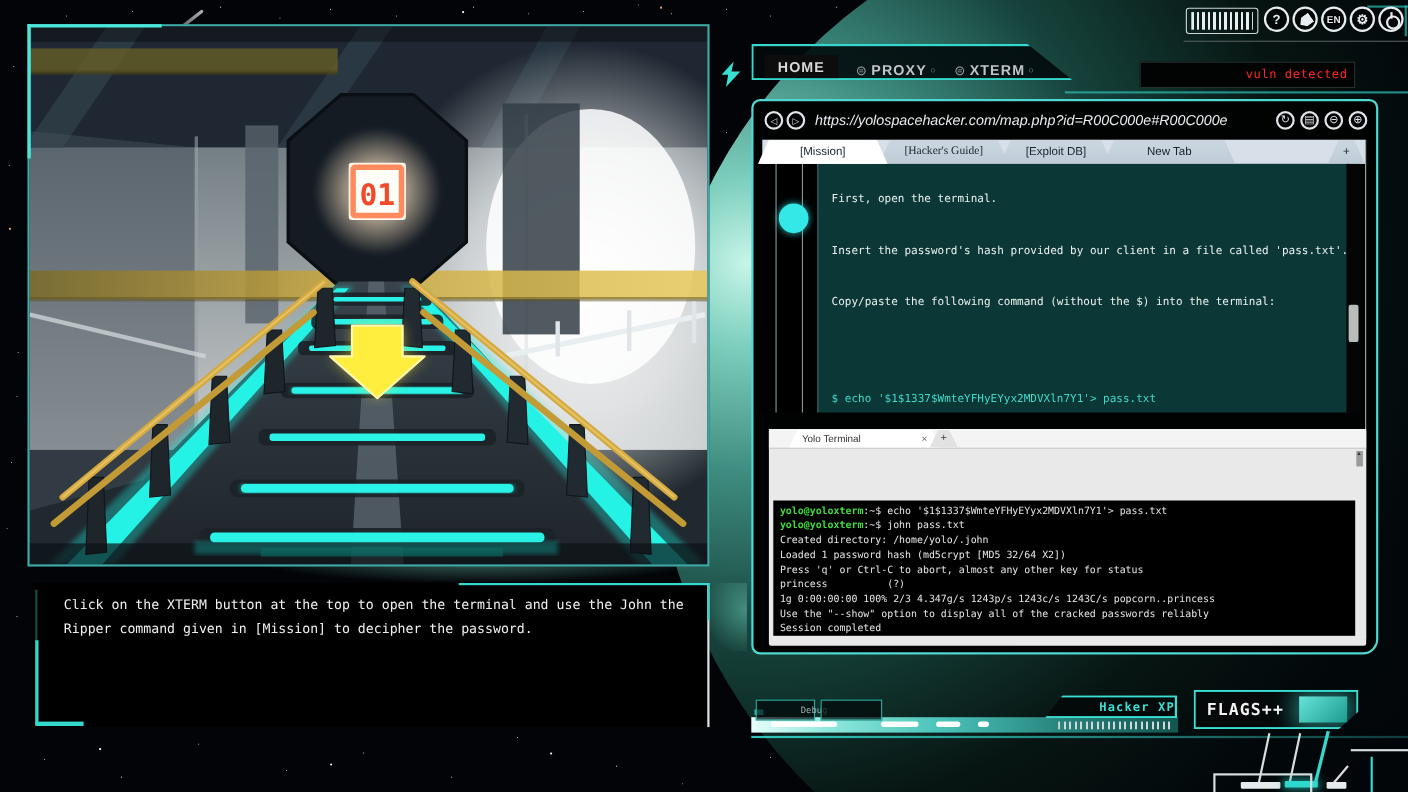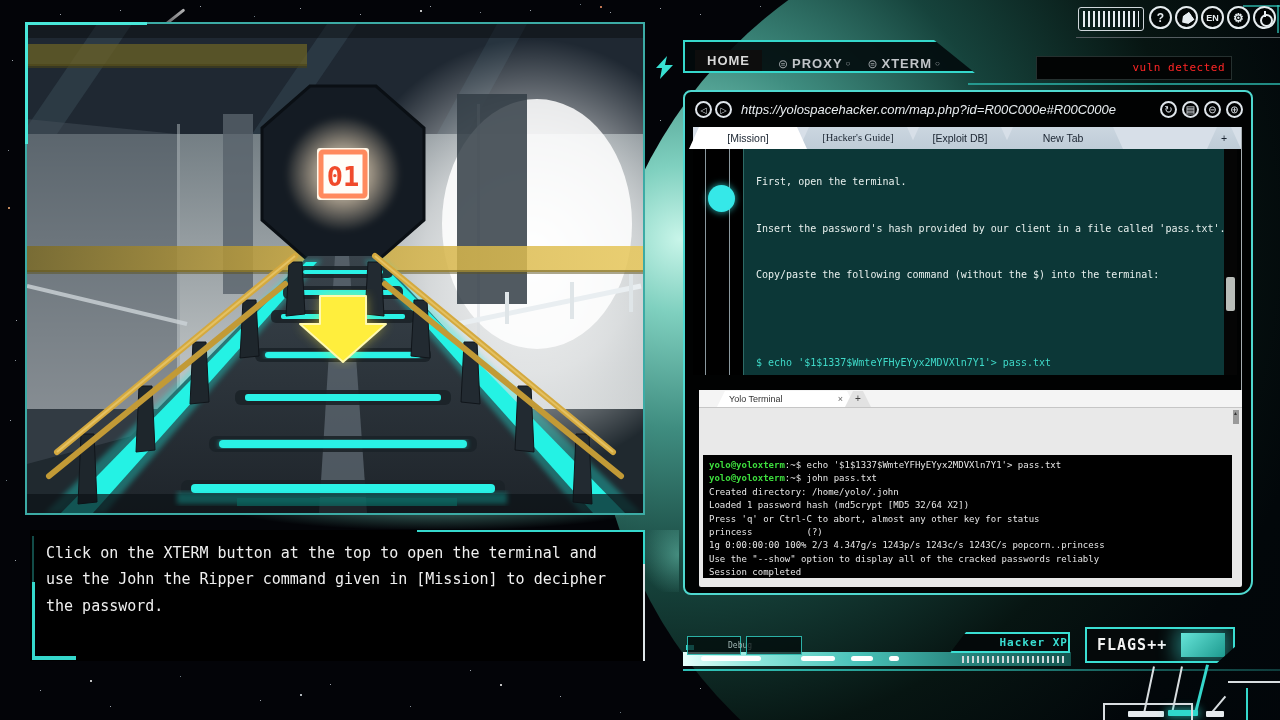--- a/index.html
+++ b/index.html
@@ -74,21 +74,21 @@
   #game .corner-t{position:absolute;left:-2px;top:-2px;width:122px;height:3px;background:#49e8da;}
   #game .corner-l{position:absolute;left:-2px;top:-2px;width:3px;height:122px;background:#49e8da;}
   
   .hintbox{position:absolute;left:30px;top:530px;width:615px;height:131px;background:#000;z-index:5;
     border-right:2px solid #dfe6e8;box-sizing:border-box;}
   .hintbox .br-t{position:absolute;top:0;right:-2px;width:228px;height:2px;background:#35d8cc;}
   .hintbox .br-r{position:absolute;top:0;right:-2px;width:2px;height:34px;background:#35d8cc;}
   .hintbox .br-lthin{position:absolute;left:2px;top:6px;width:2px;height:46px;background:rgba(53,216,204,.35);}
   .hintbox .br-l{position:absolute;left:2px;top:52px;width:3px;height:76px;background:#35d8cc;}
   .hintbox .br-b{position:absolute;left:2px;bottom:1px;width:44px;height:4px;background:#35d8cc;}
-  .hinttext{position:absolute;left:16px;top:10px;width:580px;color:#f0f0f0;font-size:15px;
+  .hinttext{position:absolute;left:28px;top:10px;width:580px;color:#f0f0f0;font-size:12px;
     line-height:1.75;white-space:pre-wrap;}
   
   .bwin{position:absolute;left:683px;top:90px;width:570px;height:505px;background:#010202;z-index:6;
     border:2px solid #4fd8cf;border-radius:8px 8px 14px 8px;box-sizing:border-box;}
   .urlrow{position:absolute;left:8px;top:6px;right:8px;height:26px;}
   .navcirc{position:absolute;width:17px;height:17px;border:2px solid #dfe5ea;border-radius:50%;
     color:#dfe5ea;font-size:8px;text-align:center;line-height:15px;box-sizing:border-box;top:3px;}
   .urltext{position:absolute;left:48px;top:4px;color:#e8edf0;font-size:13px;font-style:italic;}
   .acticon{position:absolute;top:3px;width:17px;height:17px;border:2px solid #dfe5ea;border-radius:50%;
     color:#dfe5ea;font-size:10px;text-align:center;line-height:14px;box-sizing:border-box;}

